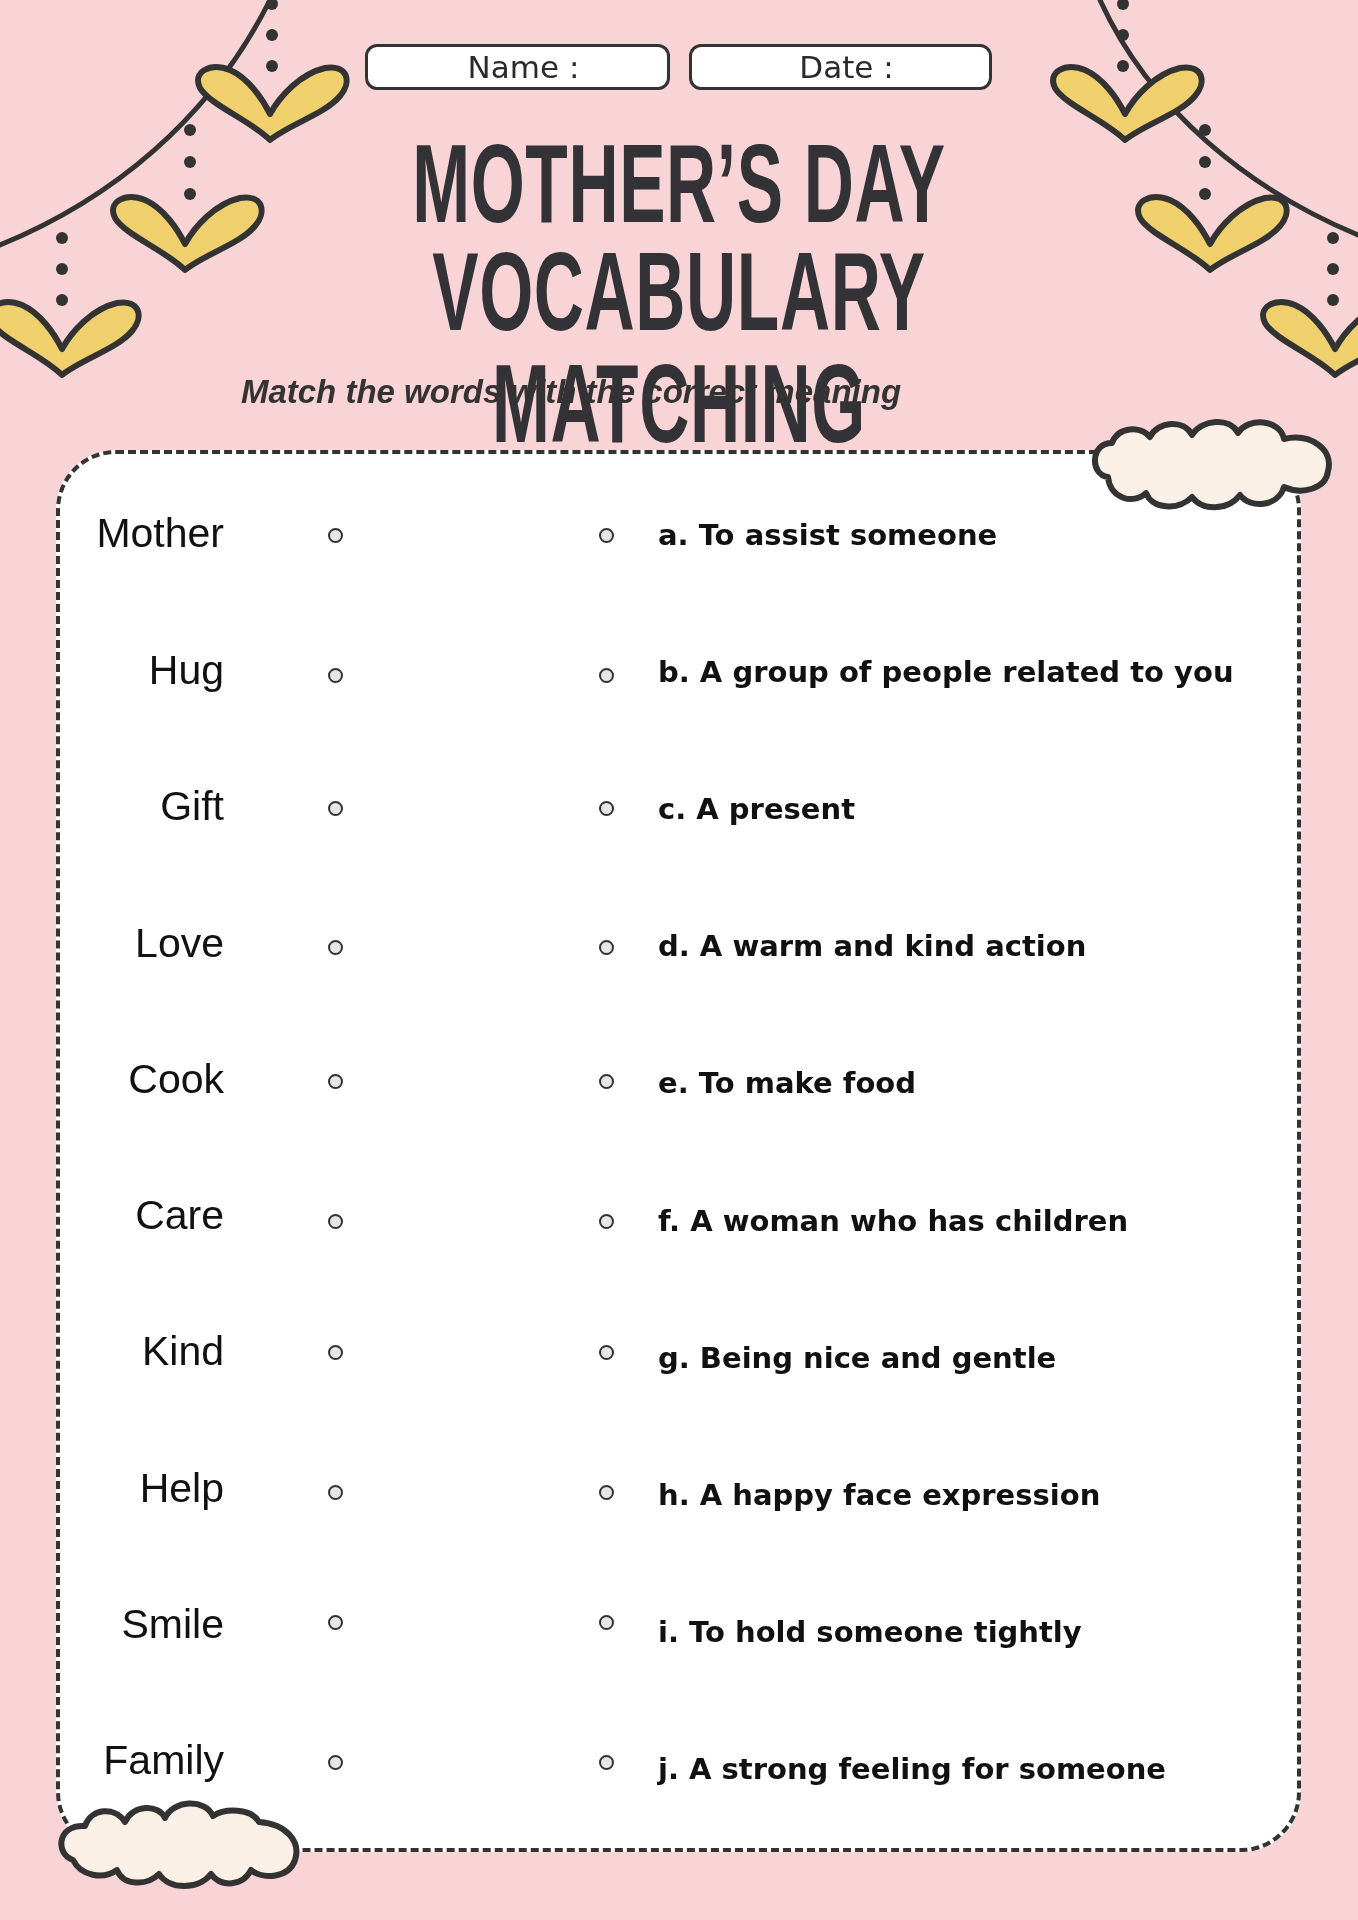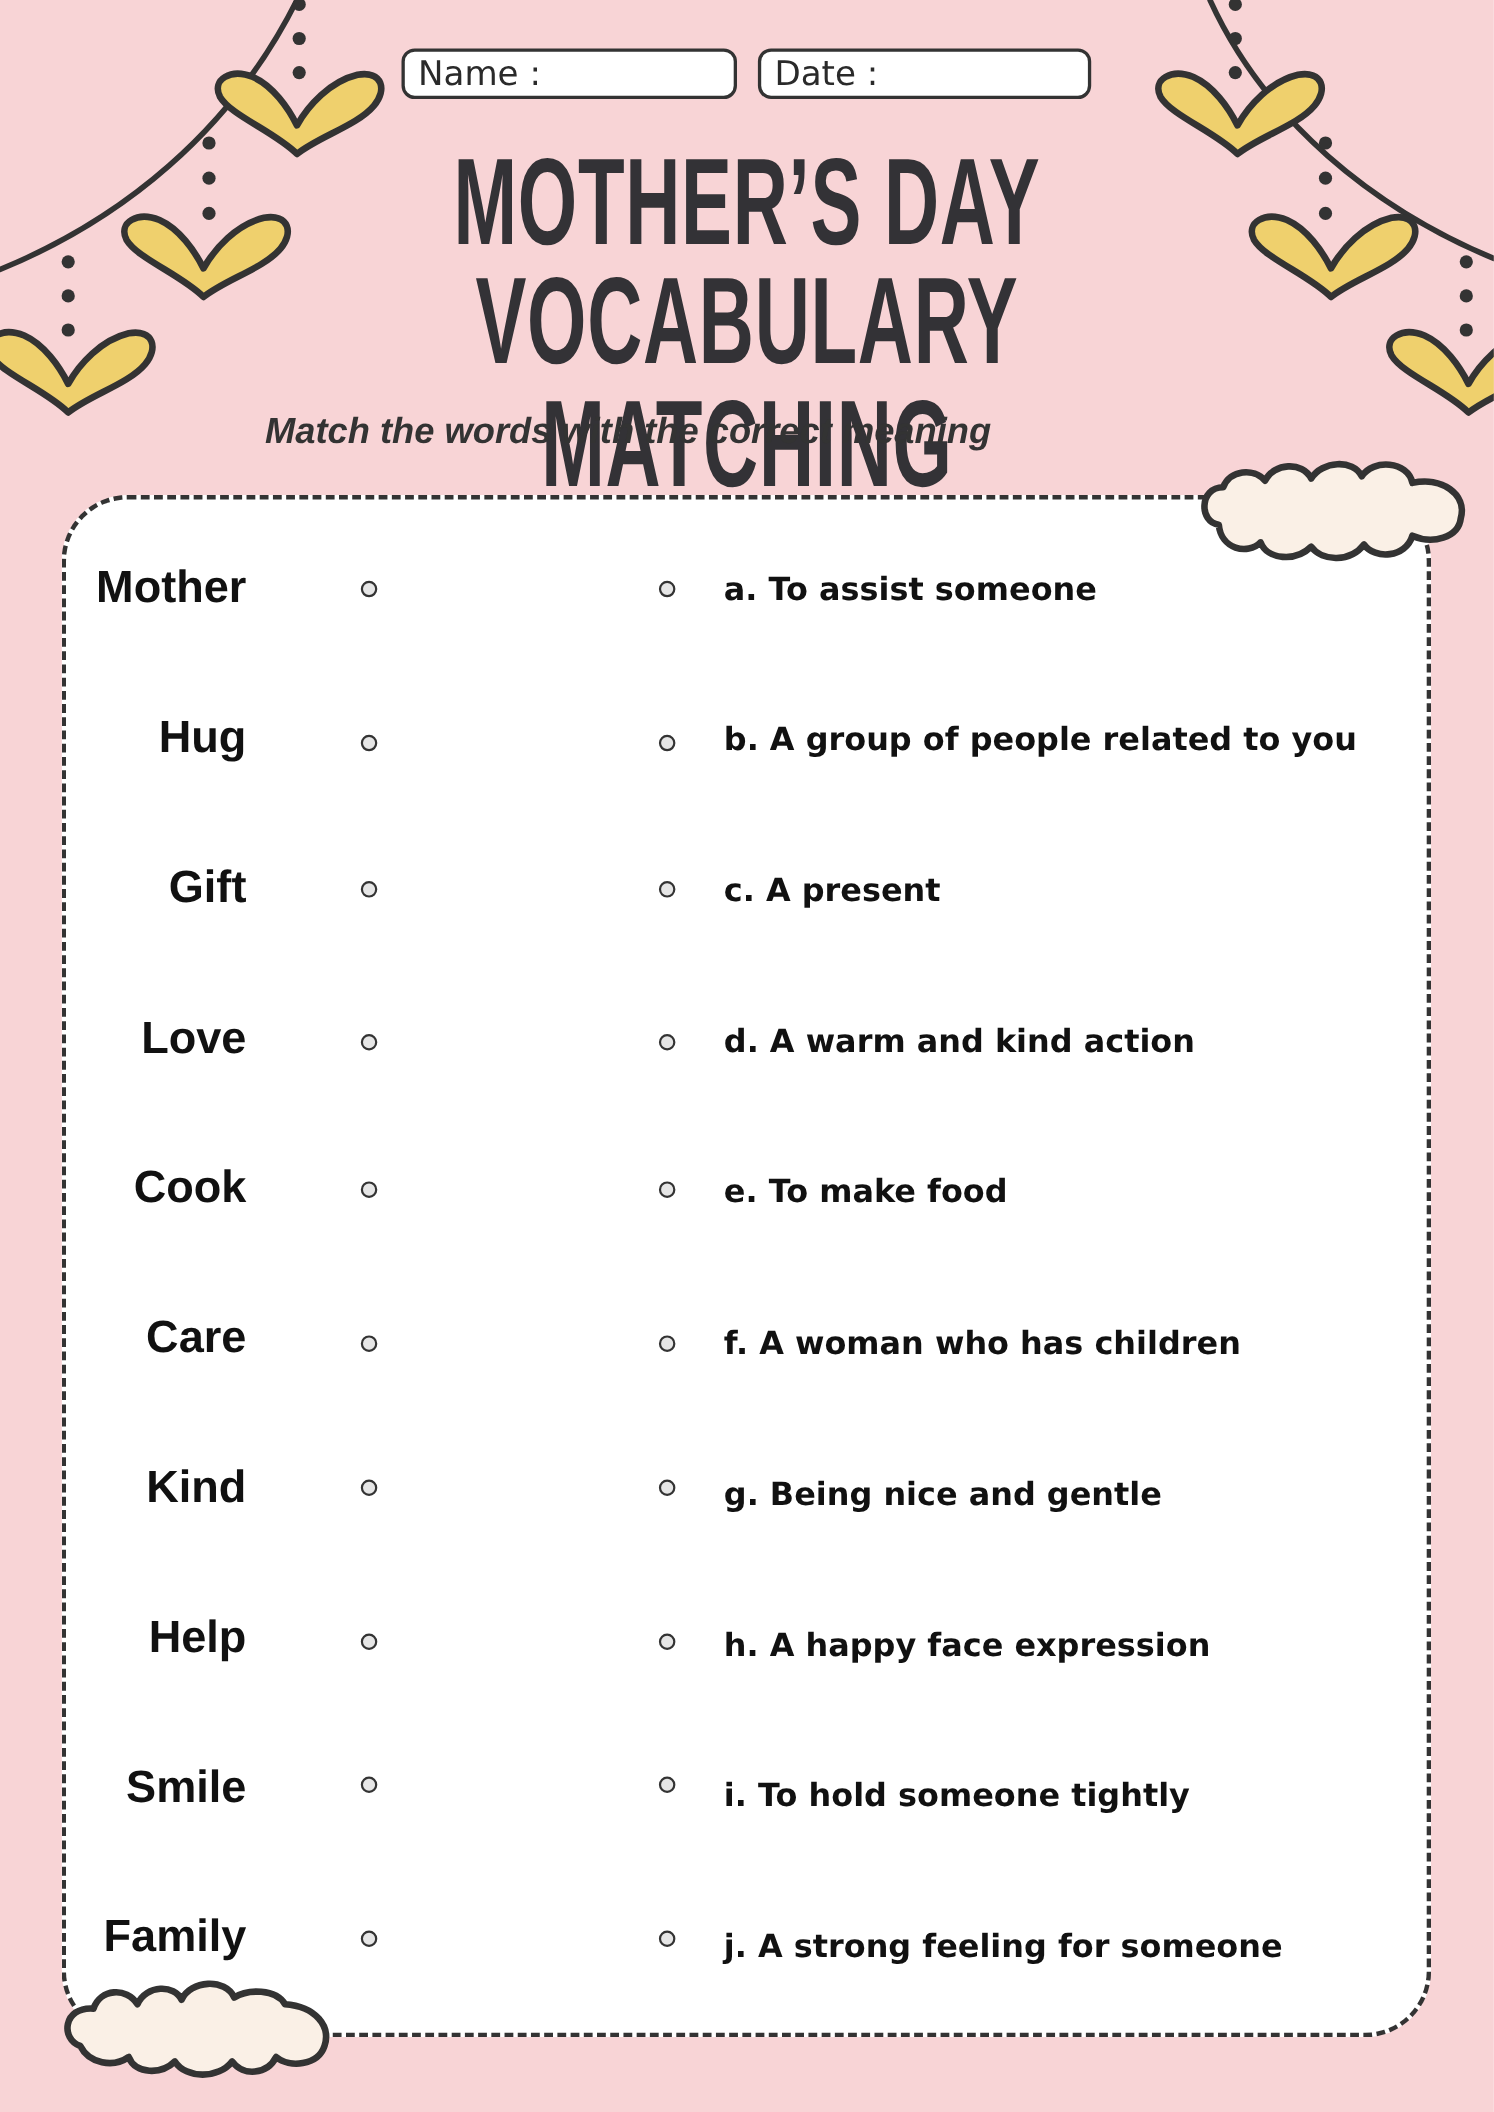--- a/index.html
+++ b/index.html
@@ -1,24 +1,24 @@
 <!DOCTYPE html>
 <html><head>
 <meta charset="utf-8">
 <style>
   html, body { margin:0; padding:0; }
   body { width:1358px; height:1920px; background:#f8d4d6; position:relative; overflow:hidden; font-family:"Liberation Sans", sans-serif; color:#222; }
   .deco { position:absolute; left:0; top:0; }
-  .field { position:absolute; top:44px; height:46px; background:#fff; border:3px solid #333; border-radius:12px; box-sizing:border-box; font-family:"DejaVu Sans", sans-serif; font-size:31px; padding-left:12px; line-height:40px; color:#2a2a2a; }
+  .field { position:absolute; top:44px; height:46px; background:#fff; border:3px solid #333; border-radius:12px; box-sizing:border-box; font-family:"DejaVu Sans", sans-serif; font-size:31px; padding-left:12px; line-height:40px; color:#2a2a2a;text-align:center; }
   .title { position:absolute; left:0; width:1358px; text-align:center; font-family:"Liberation Sans", sans-serif; font-weight:bold; color:#333236; transform-origin:center; }
   .t1 { top:128px; font-size:112px; line-height:112px; transform:scaleX(0.62); letter-spacing:1px; }
   .t2 { top:236px; font-size:112px; line-height:112px; transform:scaleX(0.62); letter-spacing:1px; }
   .subtitle { position:absolute; top:373px; left:0; width:1142px; text-align:center; font-style:italic; font-weight:bold; font-size:33px; color:#333; }
   .card { position:absolute; left:56px; top:450px; width:1245px; height:1402px; background:#fff; border:4px dashed #333; border-radius:60px; box-sizing:border-box; }
-  .word { position:absolute; right:1073px; font-size:41px; font-weight:bold; color:#111; text-align:right; white-space:nowrap; }
+  .word { position:absolute; right:1073px; font-size:41px; font-weight:normal; color:#111; text-align:right; white-space:nowrap; }
   .dot { position:absolute; width:11px; height:11px; border:2px solid #333; border-radius:50%; background:#e6e6e6; }
   .def { position:absolute; left:658px; font-family:"DejaVu Sans", sans-serif; font-size:29px; font-weight:bold; color:#111; white-space:nowrap; }
 </style>
 </head>
 <body>
 
 <svg class="deco" width="1358" height="1920" viewBox="0 0 1358 1920">
   <defs>
     <path id="heart" d="M0,30 C-20,10 -60,-5 -70,-22 C-78,-38 -60,-48 -40,-40 C-22,-32 -8,-12 0,4 C10,-14 30,-36 55,-42 C78,-46 82,-28 70,-14 C55,4 20,14 0,30 Z"></path>
   </defs>

